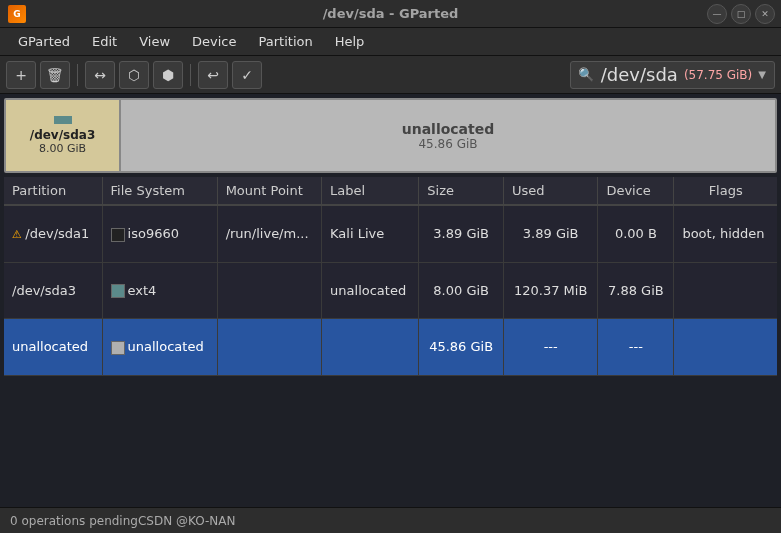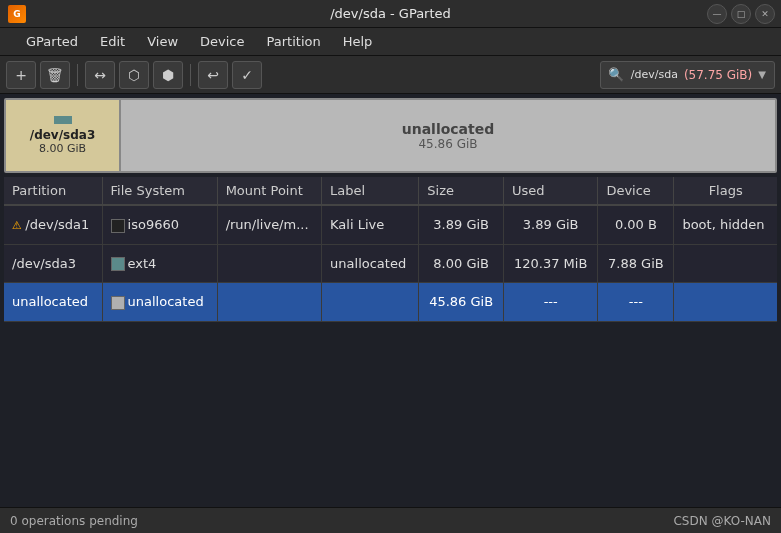--- a/index.html
+++ b/index.html
@@ -17,22 +17,23 @@
     #titlebar {
       background: #2d2d2d;
       height: 28px;
       display: flex;
       align-items: center;
       justify-content: center;
       position: relative;
       border-bottom: 1px solid #111;
     }
     #titlebar .title {
-      color: #e5e5e5;
-      font-size: 13px;
+      color: #a3a3a3;
+      font-size: 13px;
+      font-weight: bold;
     }
     #titlebar .window-controls {
       position: absolute;
       right: 6px;
       top: 4px;
       display: flex;
       gap: 4px;
     }
     .wc-btn {
       width: 20px;
@@ -64,21 +65,21 @@
       color: white;
       font-weight: bold;
     }
 
     
     #menubar {
       background: #2d2d2d;
       height: 28px;
       display: flex;
       align-items: center;
-      padding: 0 16px;
+      padding: 0 8px;
       border-bottom: 1px solid #111;
       gap: 2px;
     }
     .menu-item {
       padding: 3px 10px;
       cursor: pointer;
       border-radius: 3px;
       color: #ddd;
       font-size: 13px;
     }
@@ -119,21 +120,21 @@
       border: 1px solid #555;
       border-radius: 3px;
       background: #3a3a3a;
       padding: 3px 8px;
       gap: 6px;
       cursor: pointer;
       color: #ddd;
       height: 28px;
     }
     .device-selector .search-icon { color: #aaa; font-size: 13px; }
-    .device-selector .dev-name { font-size: 11px; }
+    .device-selector .dev-name { font-size: 18px; }
     .device-selector .dev-size { font-size: 12px; color: #fca5a5; }
     .device-selector .arrow { font-size: 10px; color: #aaa; }
 
     
     #disk-visual {
       background: #d4c89a;
       height: 75px;
       margin: 4px;
       border: 2px solid #888;
       border-radius: 2px;
@@ -195,21 +196,21 @@
     #partition-table thead th:last-child { border-right: none; text-align: center; }
     #partition-table tbody tr {
       height: 27px;
       border-bottom: 1px solid #3a3a3a;
     }
     #partition-table tbody tr.selected {
       background: #2855a0;
     }
     #partition-table tbody tr.selected td { color: #fff; }
     #partition-table tbody td {
-      padding: 11px 8px;
+      padding: 20px 8px;
       color: #ddd;
       font-size: 13px;
       border-right: 1px solid #3a3a3a;
       white-space: nowrap;
     }
     #partition-table tbody td:last-child { border-right: none; }
     .color-dot {
       display: inline-block;
       width: 14px;
       height: 14px;
@@ -223,21 +224,21 @@
     #statusbar {
       position: absolute;
       bottom: 0;
       left: 0;
       right: 0;
       height: 26px;
       background: #2d2d2d;
       border-top: 1px solid #111;
       display: flex;
       align-items: center;
-      justify-content: space-between;
+      justify-content: flex-start;
       padding: 0 10px;
       color: #aaa;
       font-size: 12px;
     }
   </style>
 </head>
 <body>
 
 <div id="titlebar">
   <div class="app-icon">G</div>

